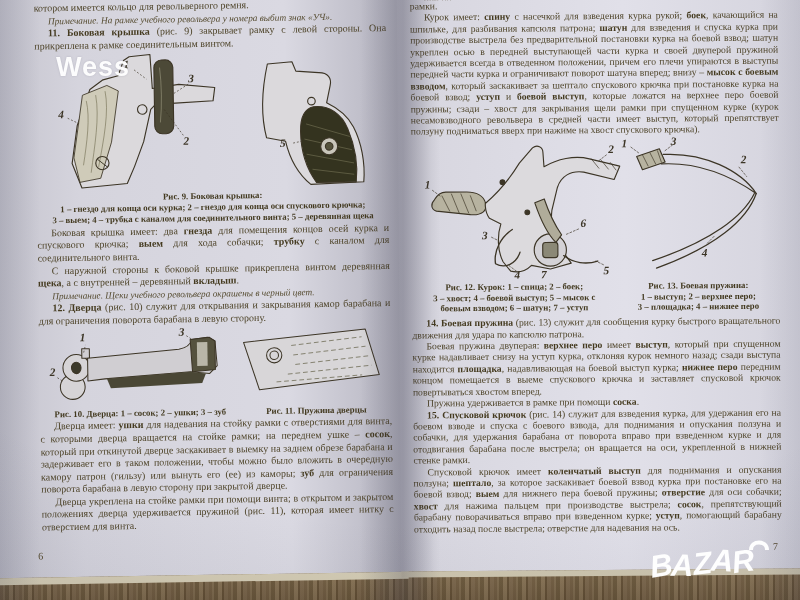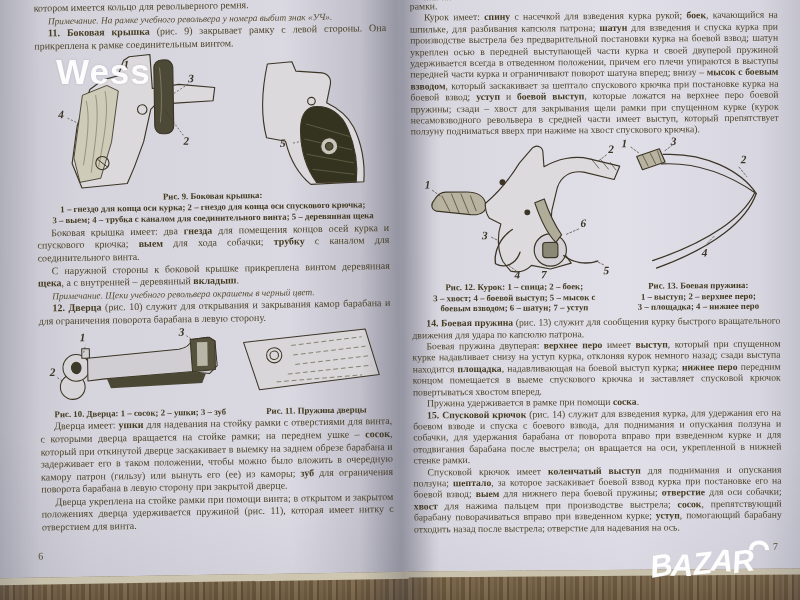--- a/index.html
+++ b/index.html
@@ -33,21 +33,21 @@
   svg{display:block;}
   .pnum{position:absolute;font-size:10px;color:#55492c;}
   .pnum-left{left:44px;top:566px;}
   .pnum-right{right:34px;top:556px;}
   .spine-shadow{position:absolute;inset:0;pointer-events:none;
     background:linear-gradient(90deg,rgba(0,0,0,0) 0%,rgba(0,0,0,0) 45%,rgba(52,52,70,.22) 49.4%,rgba(52,52,70,.26) 50.4%,rgba(0,0,0,0) 55%);}
   .vignette{position:absolute;inset:0;pointer-events:none;
     background:radial-gradient(130% 95% at 52% 35%,rgba(255,255,255,0) 55%,rgba(44,48,72,.16) 100%),
                linear-gradient(90deg,rgba(38,42,66,.14) 0%,rgba(0,0,0,0) 5%,rgba(0,0,0,0) 95%,rgba(38,42,66,.10) 100%);}
   .wm-seller{position:absolute;left:56px;top:52px;font-family:"Liberation Sans","DejaVu Sans",sans-serif;
-    font-weight:bold;font-size:35px;color:rgba(255,255,255,.96);letter-spacing:1px;text-shadow:0 0 2px rgba(120,120,140,.35);}
+    font-weight:bold;font-size:27px;color:rgba(255,255,255,.96);letter-spacing:1px;text-shadow:0 0 2px rgba(120,120,140,.35);}
   .wm-bazar{position:absolute;left:650px;top:546px;transform:rotate(-3deg);
     font-family:"Liberation Sans","DejaVu Sans",sans-serif;font-weight:bold;font-style:italic;
     color:rgba(255,255,255,.97);font-size:31px;letter-spacing:-1px;display:flex;}
   .wm-bazar span{display:inline-block;}
   .wm-bazar .l1{transform:rotate(-6deg);}
   .wm-bazar .l2{transform:rotate(4deg) translateY(1px);}
   .wm-bazar .l3{transform:rotate(-4deg);}
   .wm-bazar .l4{transform:rotate(6deg) translateY(-2px);position:relative;}
   .wm-bazar .l5{transform:rotate(-5deg);}
   .bag-handle{position:absolute;left:655px;top:536px;}

